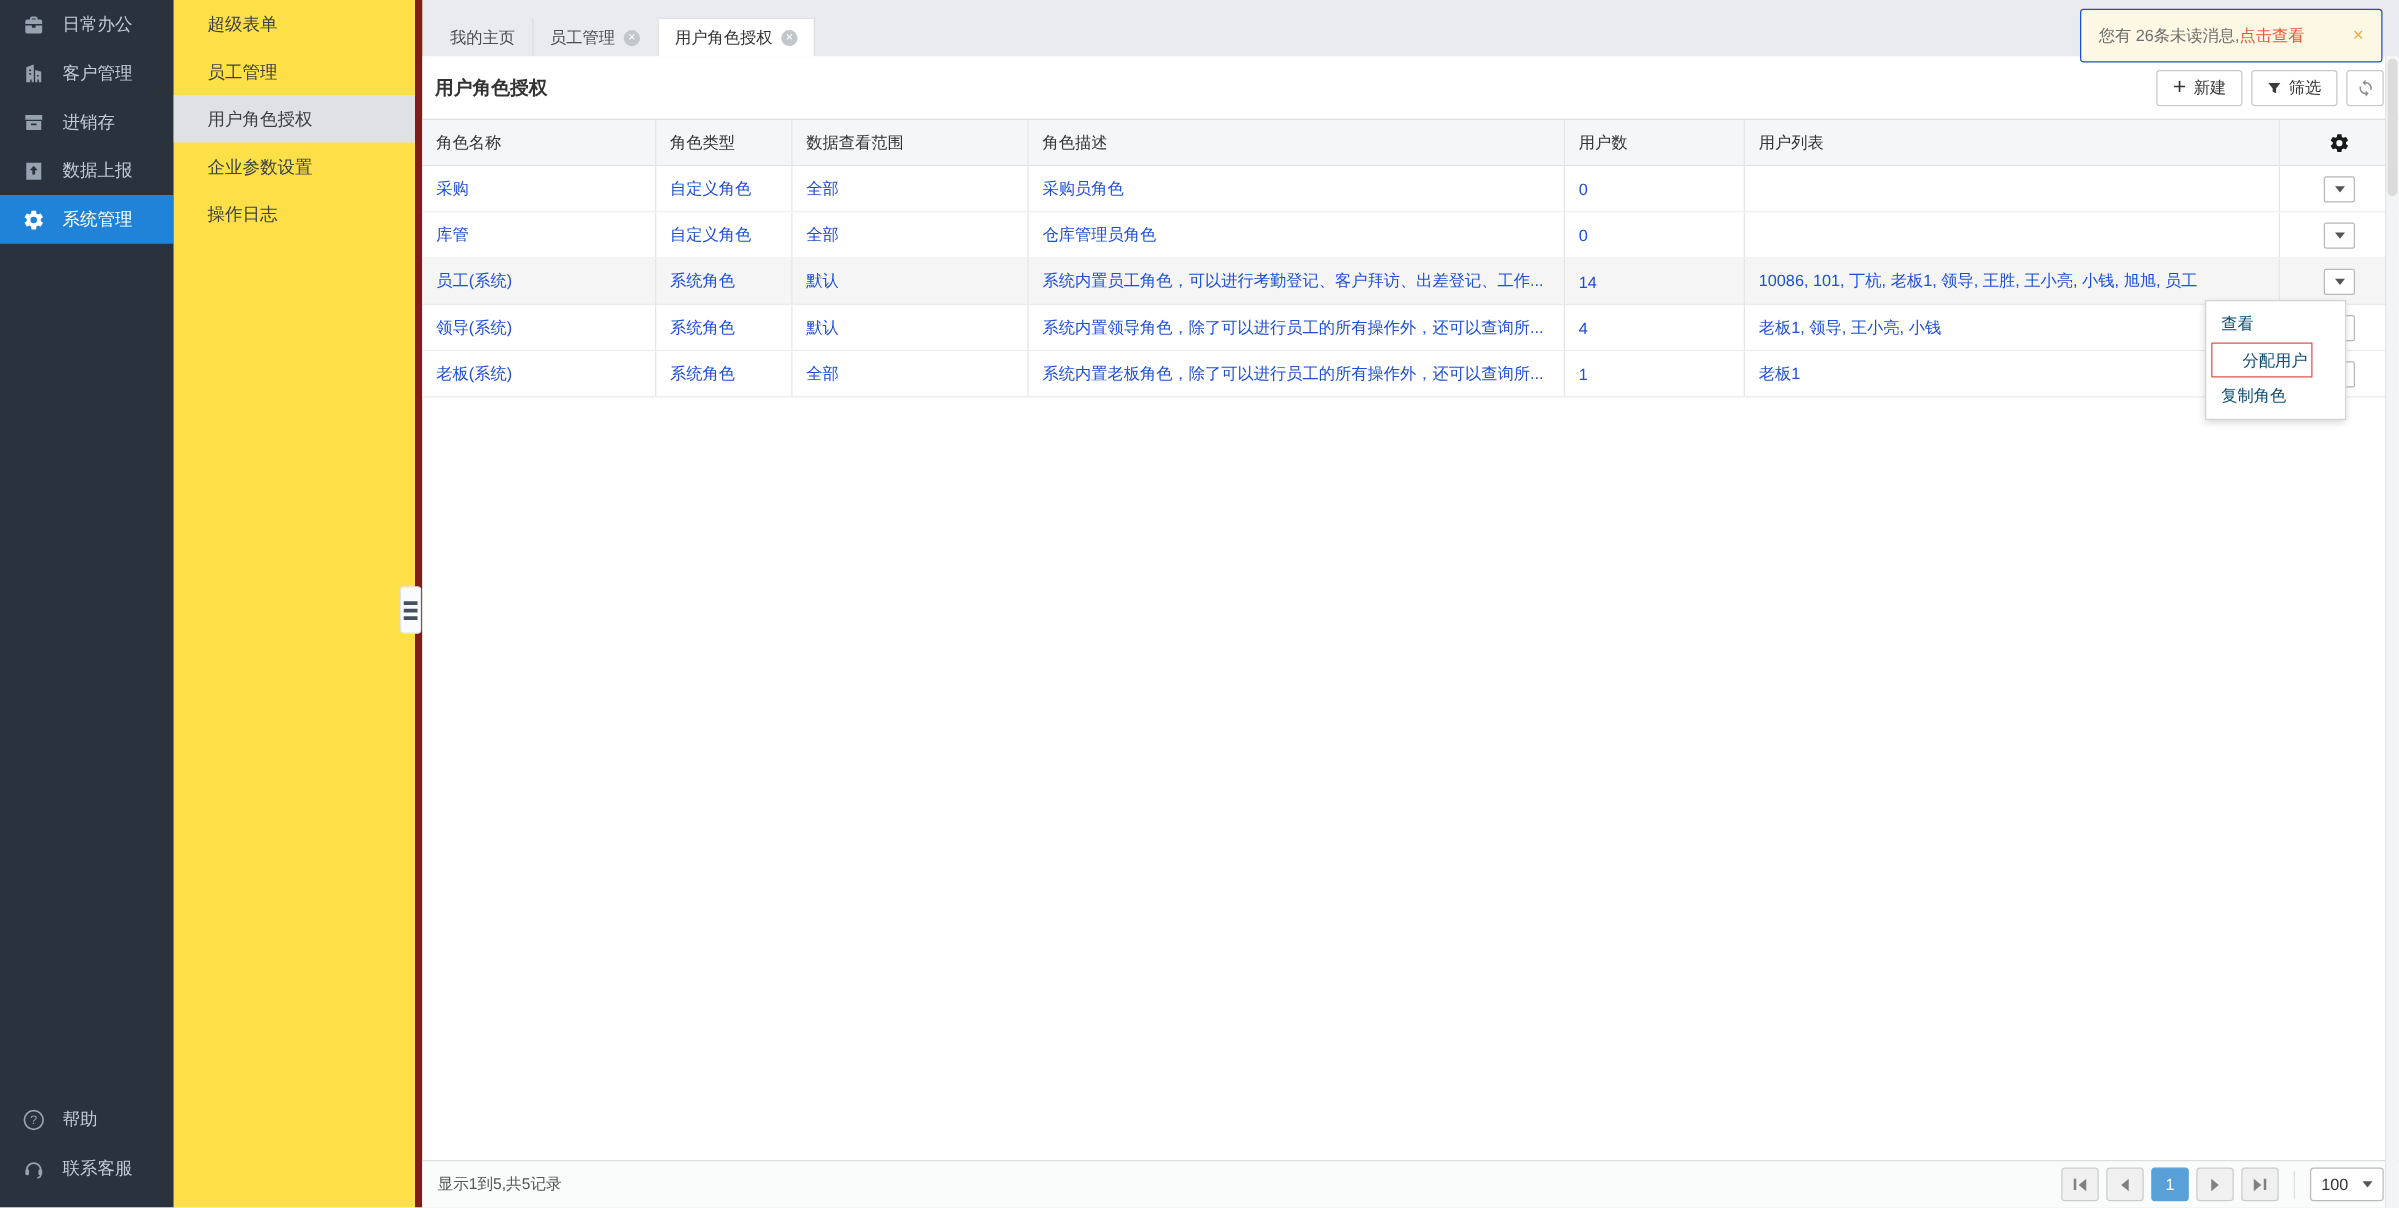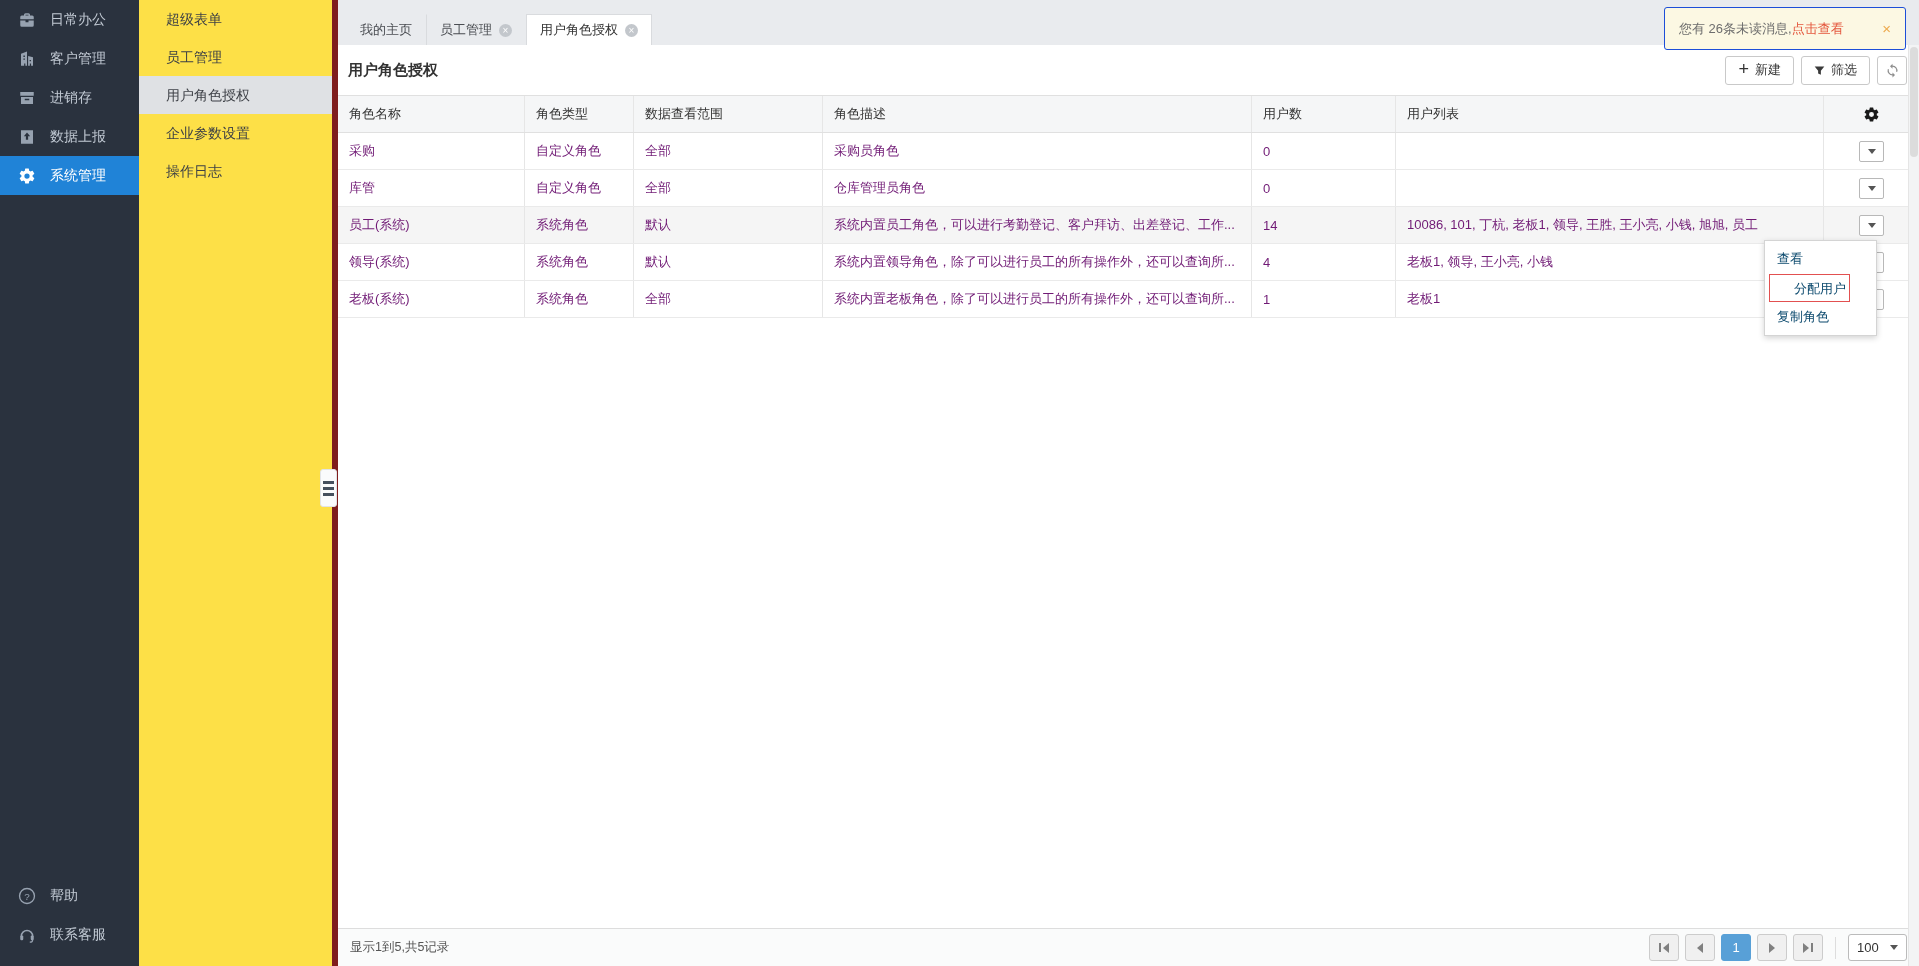--- a/index.html
+++ b/index.html
@@ -47,21 +47,21 @@
   
   .thead { display:flex; height:38px; background:#f5f6f7; border-top:1px solid #e0e0e0;
     border-bottom:1px solid #e0e0e0; font-size:13px; color:#333; flex-shrink:0; }
   .cell { padding:0 11px; flex-shrink:0; display:flex; align-items:center; overflow:hidden; white-space:nowrap; }
   .thead .cell + .cell, .trow .cell + .cell { border-left:1px solid #e6e6e6; }
   .c-name{width:186px} .c-type{width:109px} .c-scope{width:189px} .c-desc{width:429px}
   .c-count{width:144px} .c-users{width:428px}
   .c-actions{ flex:1; justify-content:center; padding:0; }
   .gear-ico svg { width:17px; height:17px; fill:#1a1a1a; display:block; }
   .tbody { flex:1; }
-  .trow { display:flex; height:37px; border-bottom:1px solid #eaeaea; font-size:13px; color:#701a75; background:#fff; cursor:default; }
+  .trow { display:flex; height:37px; border-bottom:1px solid #eaeaea; font-size:13px; color:#1d4ed8; background:#fff; cursor:default; }
   .trow.active { background:#f5f5f5; }
   .dd-btn { width:25px; height:21px; border:1px solid #b8b8b8; border-radius:2px; background:#fff;
     display:flex; align-items:center; justify-content:center; cursor:pointer; }
   .caret-down { width:0; height:0; border-left:4px solid transparent; border-right:4px solid transparent;
     border-top:5px solid #555; }
 
   
   .tfooter { height:38px; border-top:1px solid #ddd; background:#fafbfb; display:flex; align-items:center;
     padding:0 12px; font-size:12.5px; color:#555; flex-shrink:0; }
   .pager { margin-left:auto; display:flex; align-items:center; gap:6px; }

